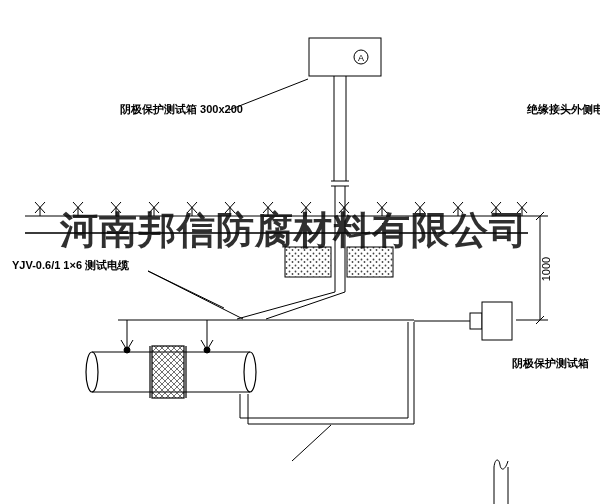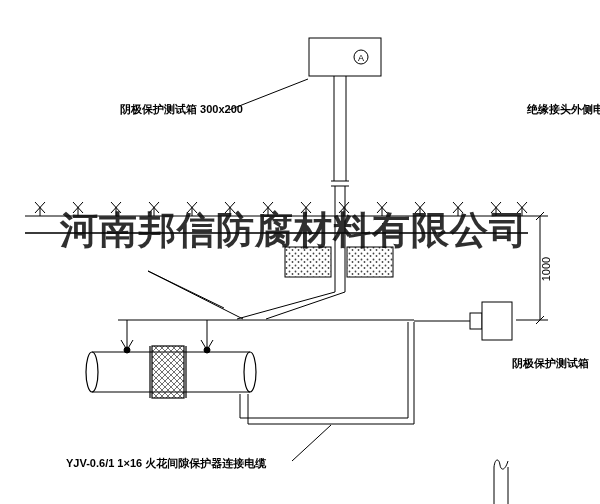--- a/index.html
+++ b/index.html
@@ -133,22 +133,22 @@
       <line x1="494" y1="467" x2="494" y2="504"></line>
       <line x1="508" y1="467" x2="508" y2="504"></line>
       <path d="M494,467 C495,458 499,458 500,465 C501,471 505,471 508,461"></path>
     </g>
   </svg>
 
   <div class="lbl lbl-cn" style="left:112px;top:103px;">阴极保护测试箱 300x200</div>
 
   <div class="lbl lbl-cn" style="left:519px;top:103px;">绝缘接头外侧电缆</div>
 
+  <div class="lbl lbl-cn" style="left:4px;top:259px;">YJV-0.6/1  1×6   测试电缆</div>
 
-  <div class="lbl lbl-cn" style="left:58px;top:457px;">YJV-0.6/1  1×16   火花间隙保护器连接电缆</div>
 
   <div class="lbl lbl-cn" style="left:504px;top:357px;">阴极保护测试箱</div>
 
   <div id="dim-1000">1000</div>
 
   <div id="watermark">河南邦信防腐材料有限公司</div>
 
 </div>
 
 </body></html>

